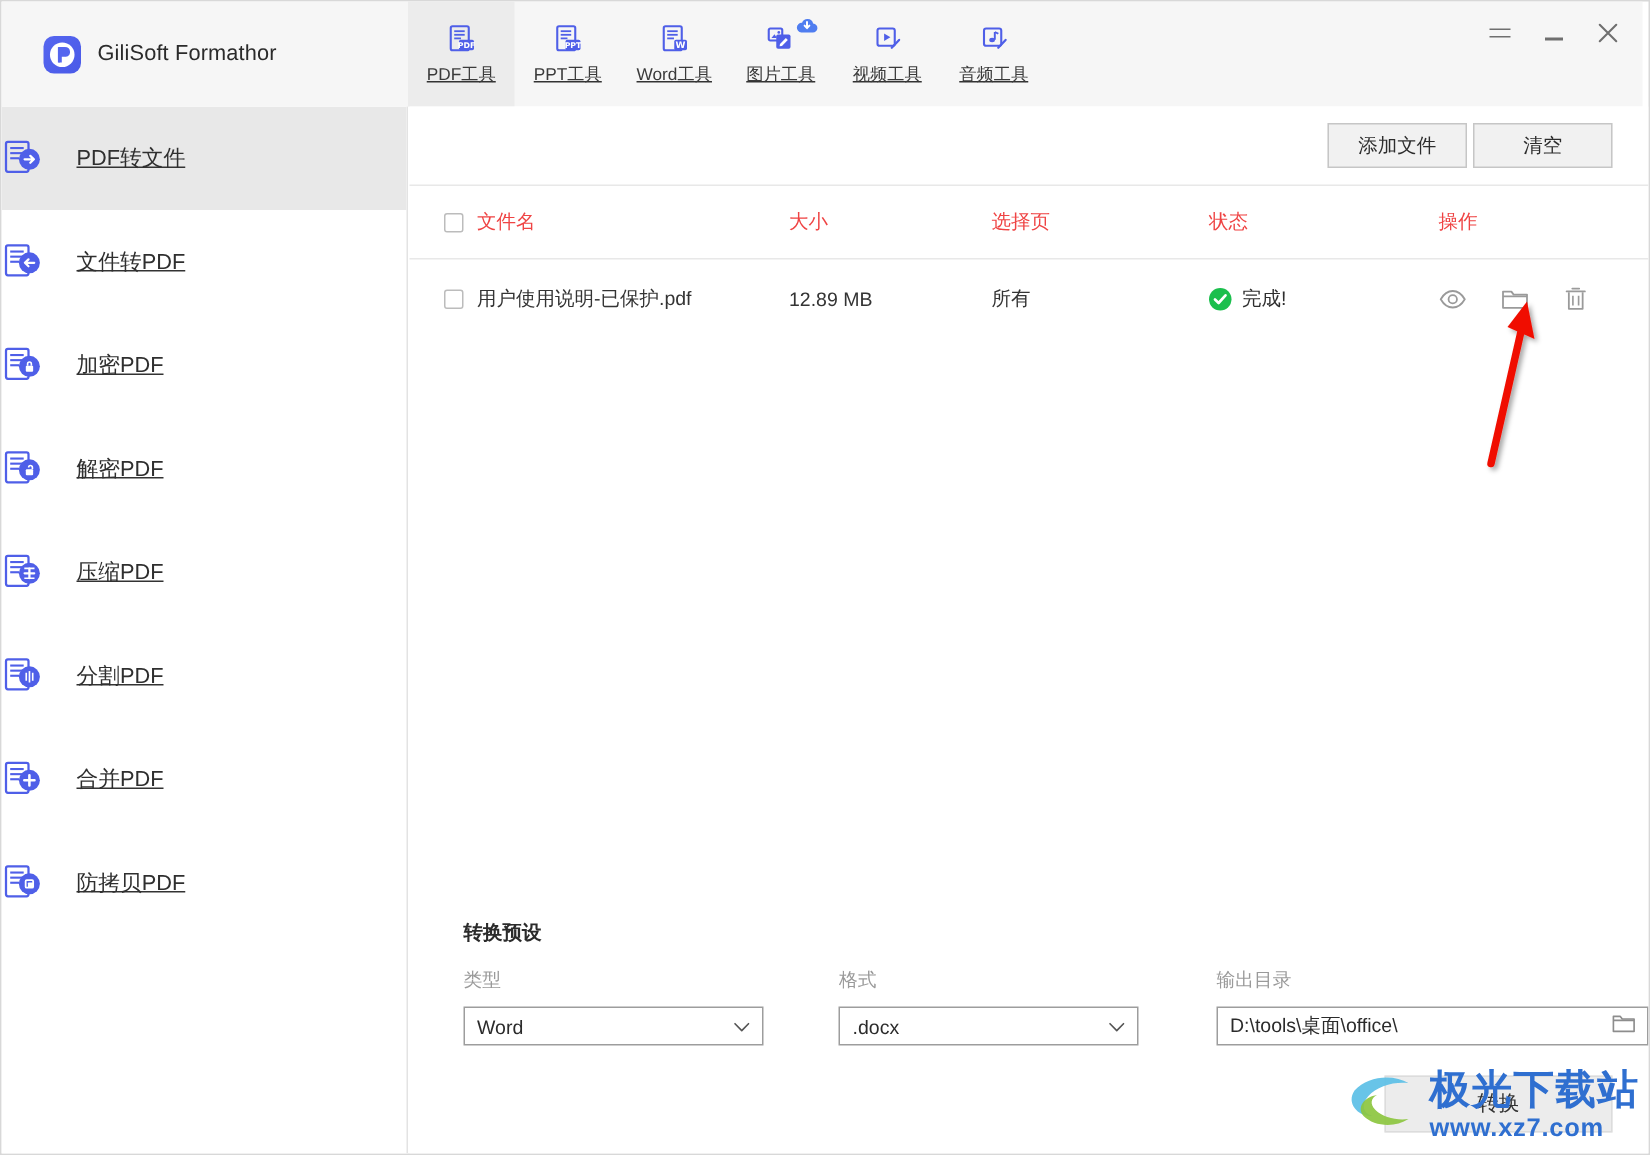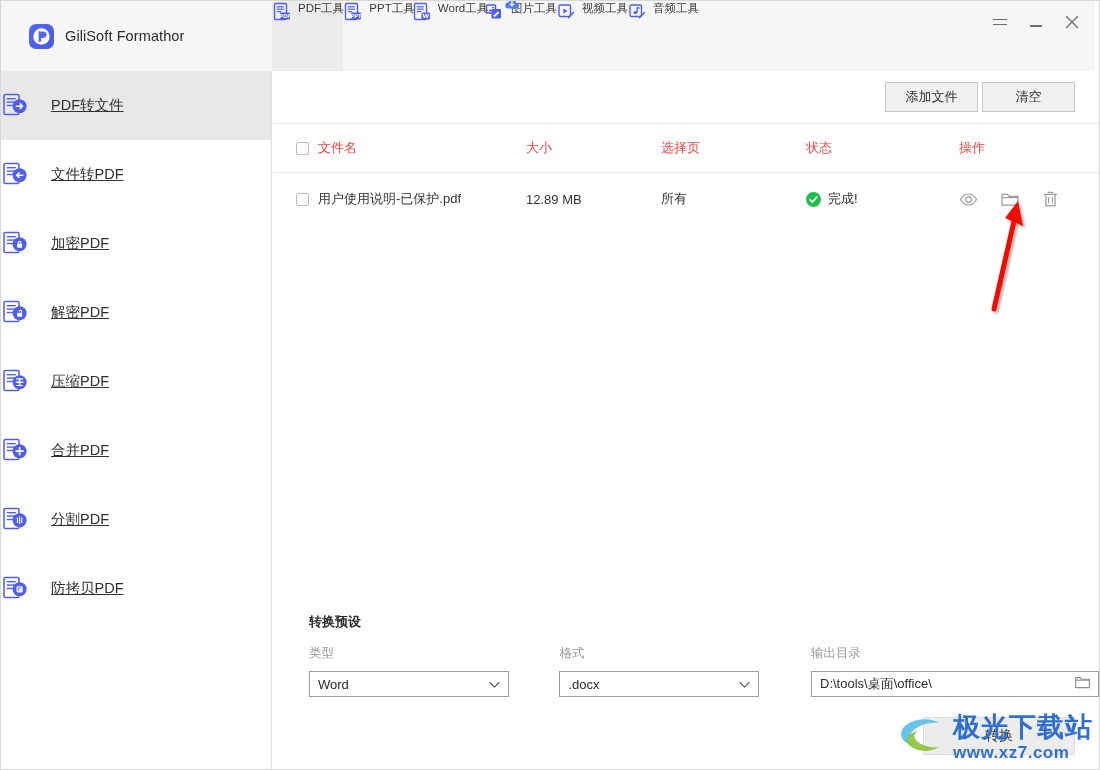--- a/index.html
+++ b/index.html
@@ -61,26 +61,28 @@
   }
 
   .tabs {
     display: flex;
     align-items: stretch;
     height: 70px;
   }
   .tab {
     width: 71px;
     display: flex;
-    flex-direction: row;
+    flex-direction: column;
+    align-items: center;
     justify-content: center;
     gap: 5px;
     background: transparent;
     cursor: pointer;
     position: relative;
+    text-decoration: underline;
   }
   .tab.active { background: #ececec; }
   .tab-ico {
     position: relative;
     height: 22px;
     display: flex;
     align-items: center;
     justify-content: center;
   }
   .tab-label {
@@ -532,39 +534,39 @@
     </div>
 
     <div class="side-item">
       <span class="side-ico">
         <svg width="30" height="30" viewBox="0 0 30 30">
           <rect x="3" y="3.5" width="15" height="20" rx="1.3" fill="none" stroke="#4f5fe8" stroke-width="1.5"></rect>
           <rect x="5.8" y="7" width="9" height="1.4" fill="#4f5fe8"></rect>
           <rect x="5.8" y="10.4" width="9" height="1.4" fill="#4f5fe8"></rect>
           <rect x="5.8" y="13.8" width="6" height="1.4" fill="#4f5fe8"></rect>
           <circle cx="18.6" cy="15.2" r="7" fill="#4f5fe8"></circle>
-          <path d="M15.2 15.2h6.8M18.6 11.8v6.8" stroke="#ffffff" stroke-width="1.7" stroke-linecap="round"></path>
-        </svg>
-      </span>
-      <span class="side-label">合并PDF</span>
+          <rect x="18.1" y="11.4" width="1.1" height="7.6" fill="#ffffff"></rect>
+          <path d="M16.5 12.5v5.4M20.8 12.5v5.4" stroke="#ffffff" stroke-width="1.1"></path>
+        </svg>
+      </span>
+      <span class="side-label">分割PDF</span>
     </div>
 
     <div class="side-item">
       <span class="side-ico">
         <svg width="30" height="30" viewBox="0 0 30 30">
           <rect x="3" y="3.5" width="15" height="20" rx="1.3" fill="none" stroke="#4f5fe8" stroke-width="1.5"></rect>
           <rect x="5.8" y="7" width="9" height="1.4" fill="#4f5fe8"></rect>
           <rect x="5.8" y="10.4" width="9" height="1.4" fill="#4f5fe8"></rect>
           <rect x="5.8" y="13.8" width="6" height="1.4" fill="#4f5fe8"></rect>
           <circle cx="18.6" cy="15.2" r="7" fill="#4f5fe8"></circle>
-          <rect x="18.1" y="11.4" width="1.1" height="7.6" fill="#ffffff"></rect>
-          <path d="M16.5 12.5v5.4M20.8 12.5v5.4" stroke="#ffffff" stroke-width="1.1"></path>
-        </svg>
-      </span>
-      <span class="side-label">分割PDF</span>
+          <path d="M15.2 15.2h6.8M18.6 11.8v6.8" stroke="#ffffff" stroke-width="1.7" stroke-linecap="round"></path>
+        </svg>
+      </span>
+      <span class="side-label">合并PDF</span>
     </div>
 
 
     <div class="side-item">
       <span class="side-ico">
         <svg width="30" height="30" viewBox="0 0 30 30">
           <rect x="3" y="3.5" width="15" height="20" rx="1.3" fill="none" stroke="#4f5fe8" stroke-width="1.5"></rect>
           <rect x="5.8" y="7" width="9" height="1.4" fill="#4f5fe8"></rect>
           <rect x="5.8" y="10.4" width="9" height="1.4" fill="#4f5fe8"></rect>
           <rect x="5.8" y="13.8" width="6" height="1.4" fill="#4f5fe8"></rect>

